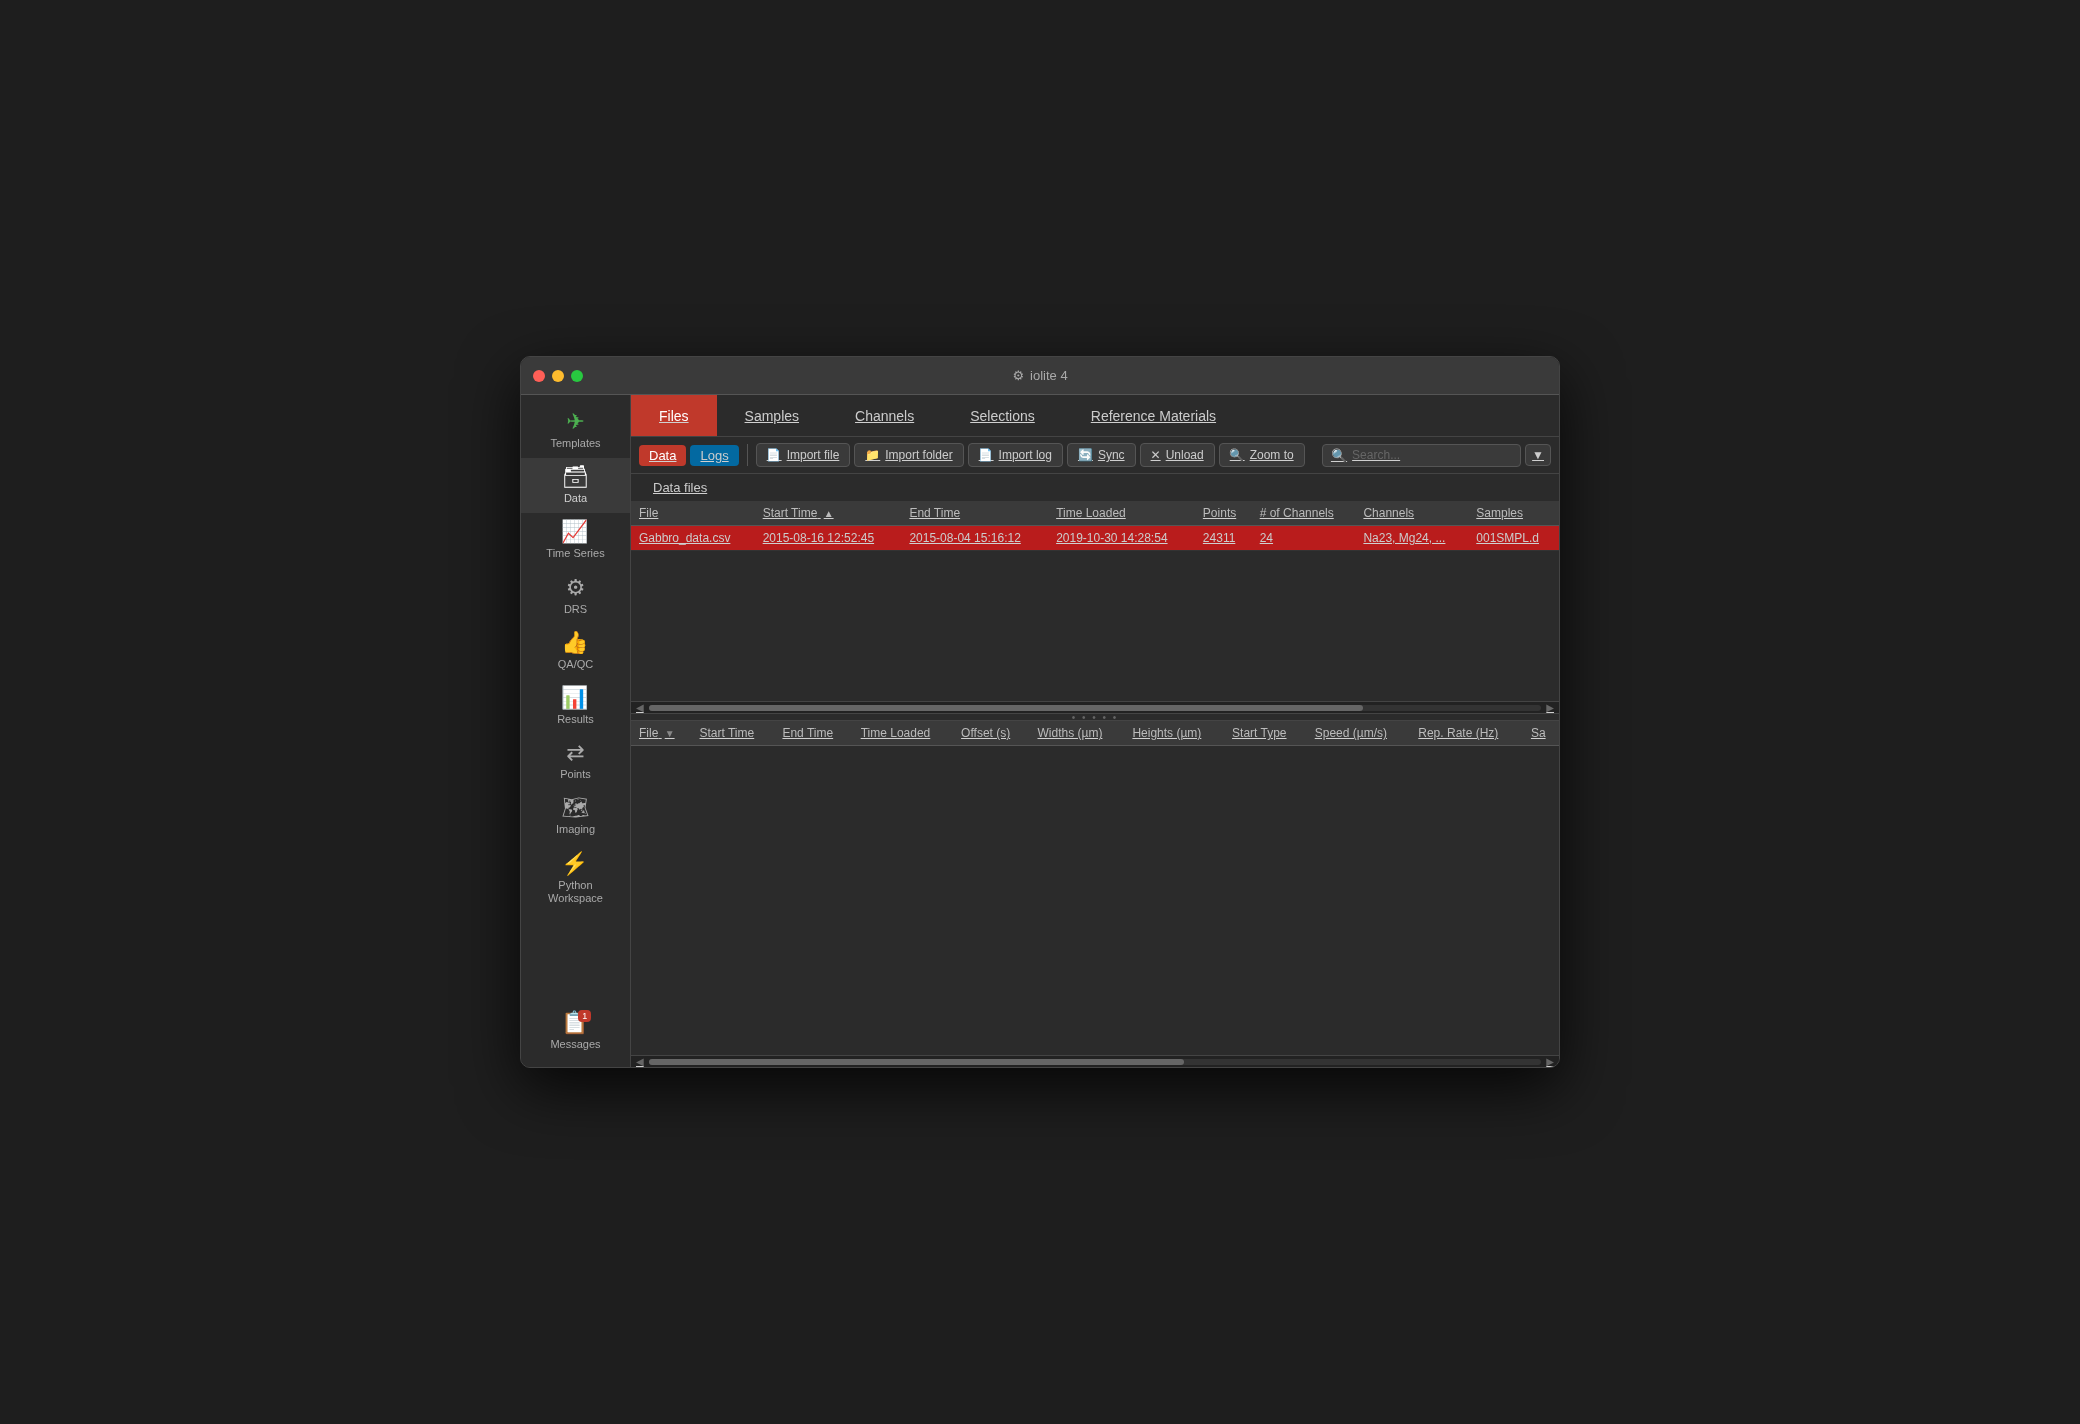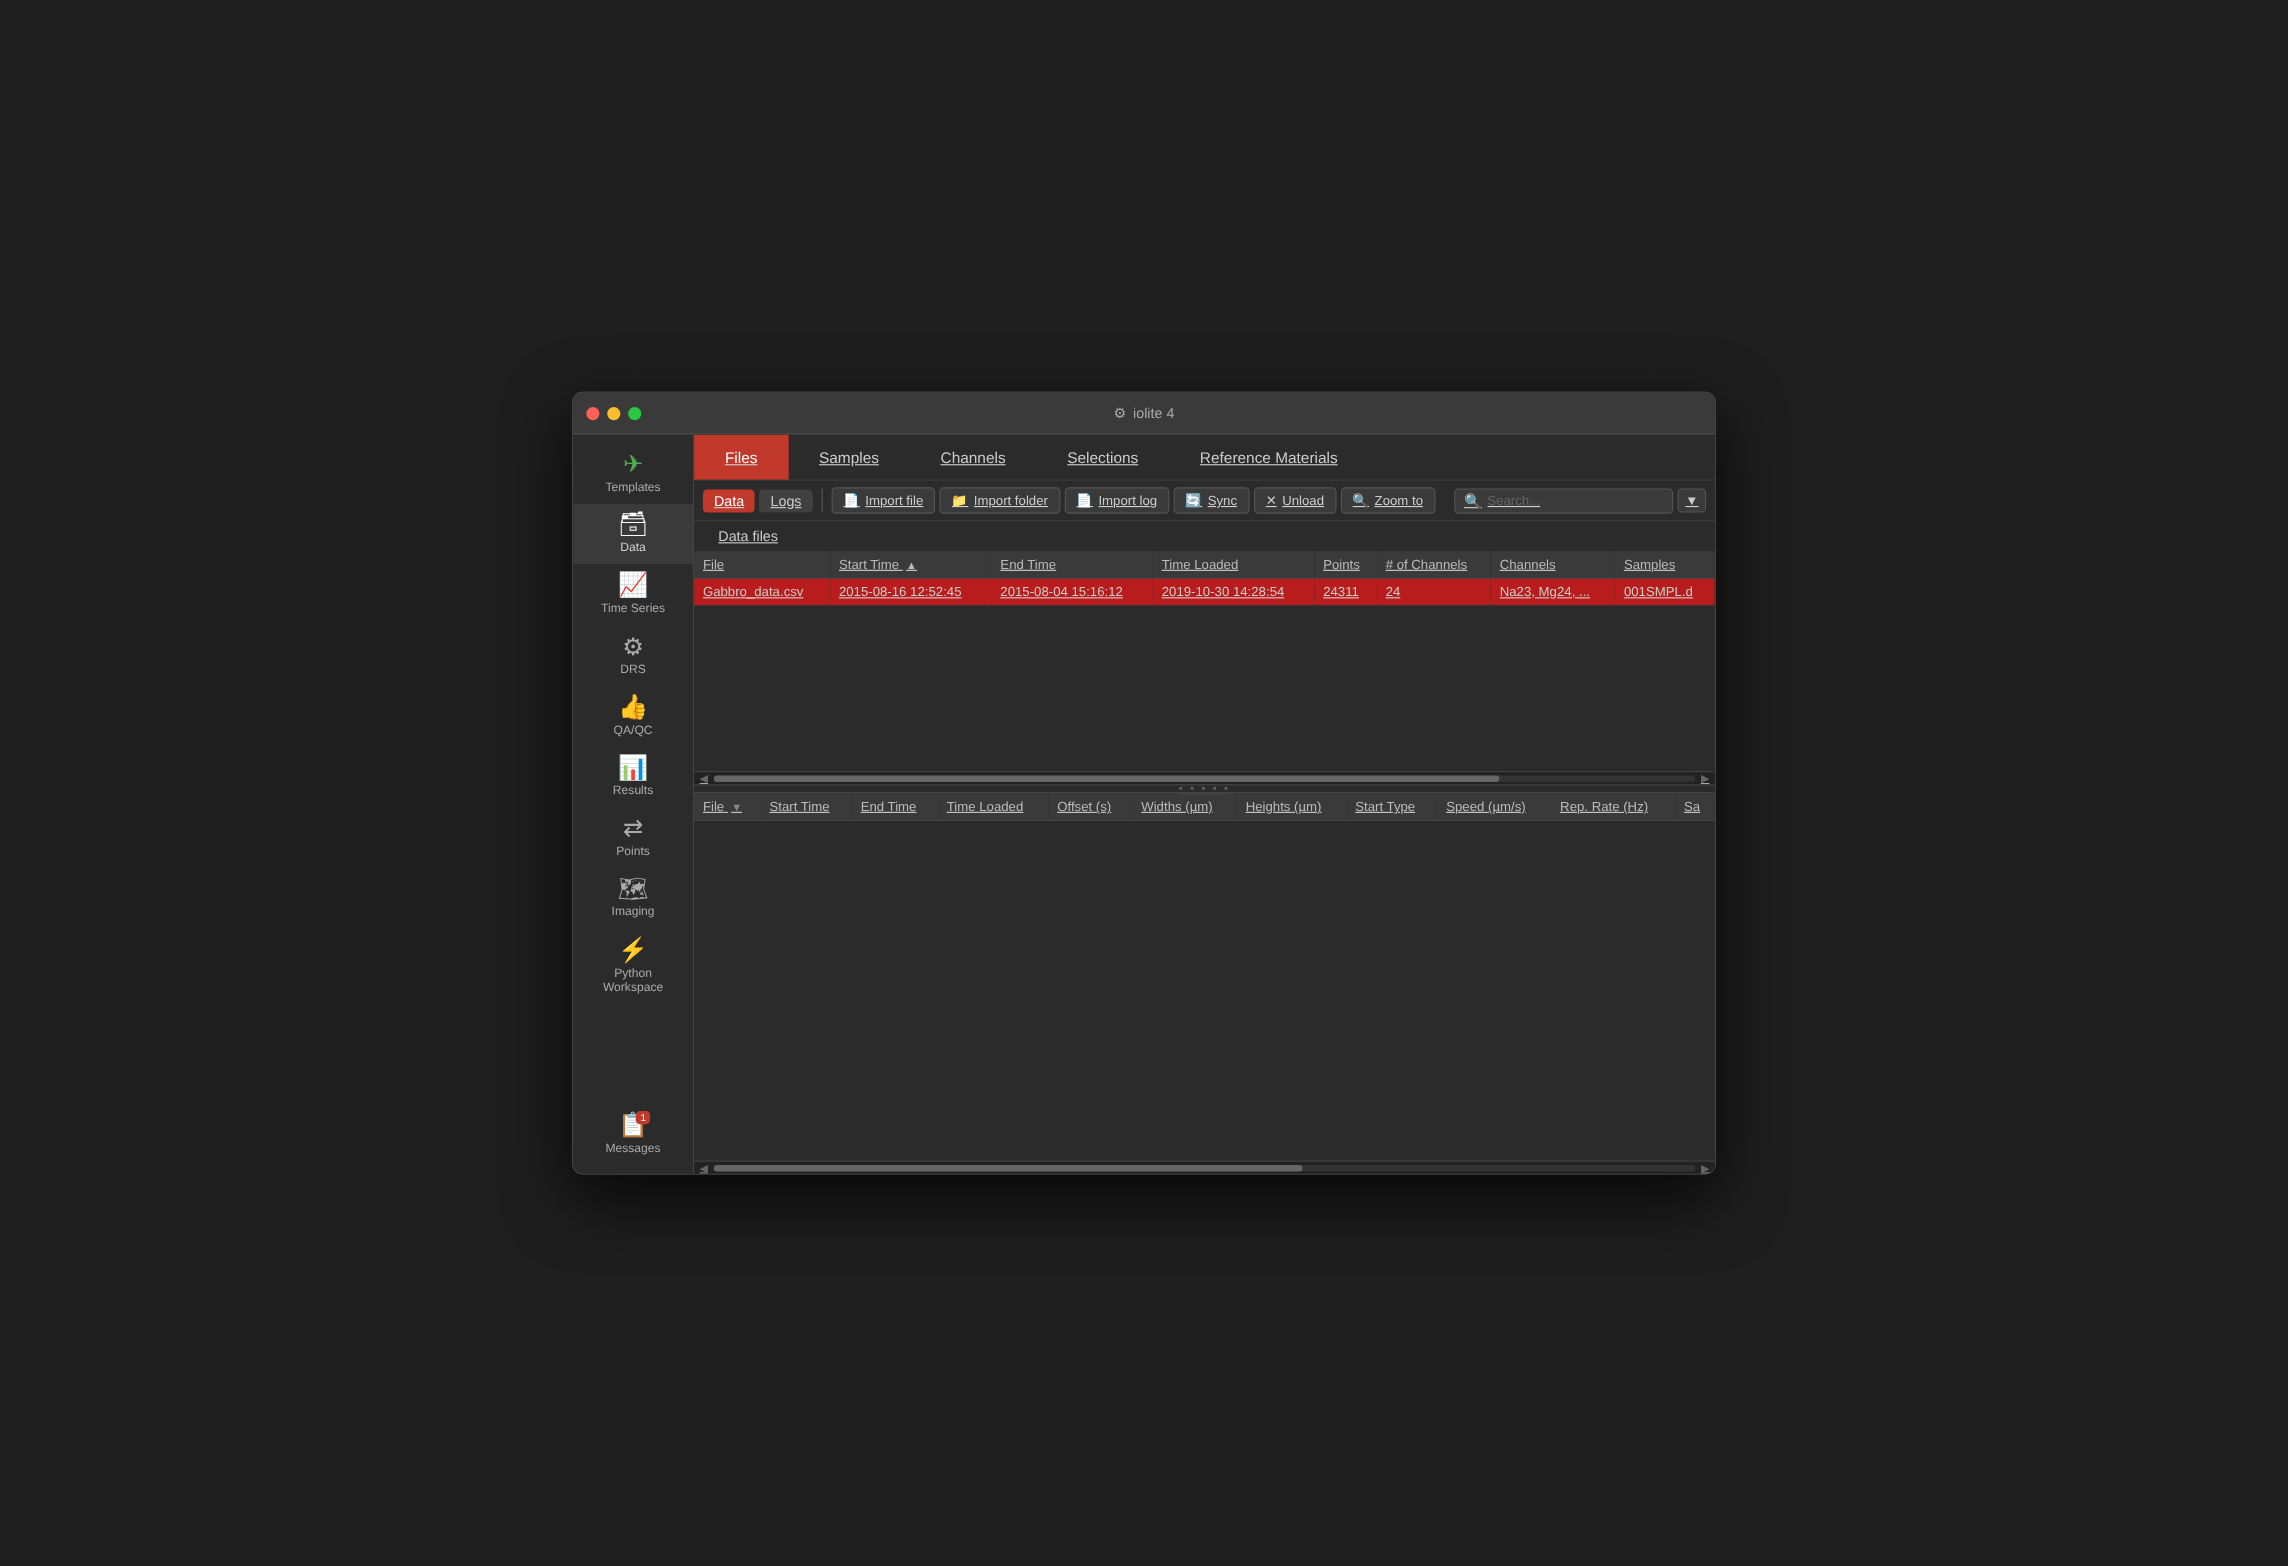--- a/index.html
+++ b/index.html
@@ -145,21 +145,21 @@
       border-radius: 4px;
       cursor: pointer;
       font-size: 13px;
       border: none;
     }
     .btn-toggle.active {
       background: #c0392b;
       color: #fff;
     }
     .btn-toggle.inactive {
-      background: #404040;
+      background: #0369a1;
       color: #ccc;
     }
     .toolbar-sep {
       width: 1px;
       height: 22px;
       background: #555;
       margin: 0 4px;
     }
     .toolbar-btn {
       display: flex;

